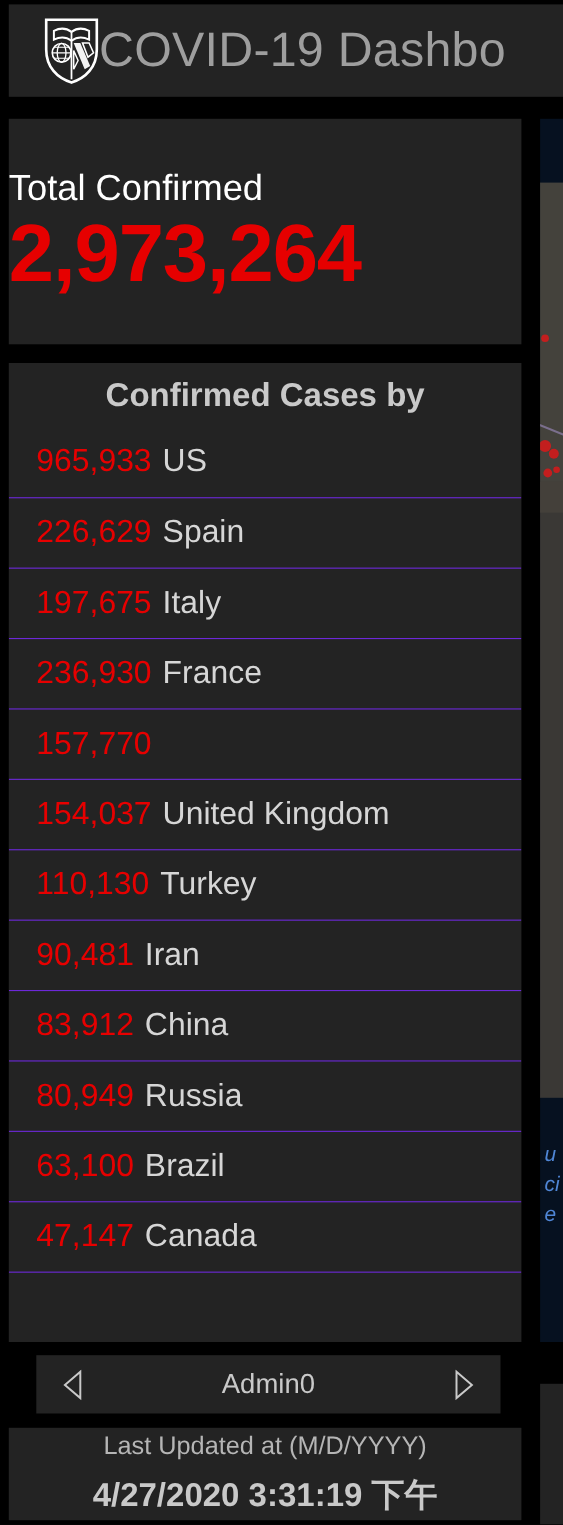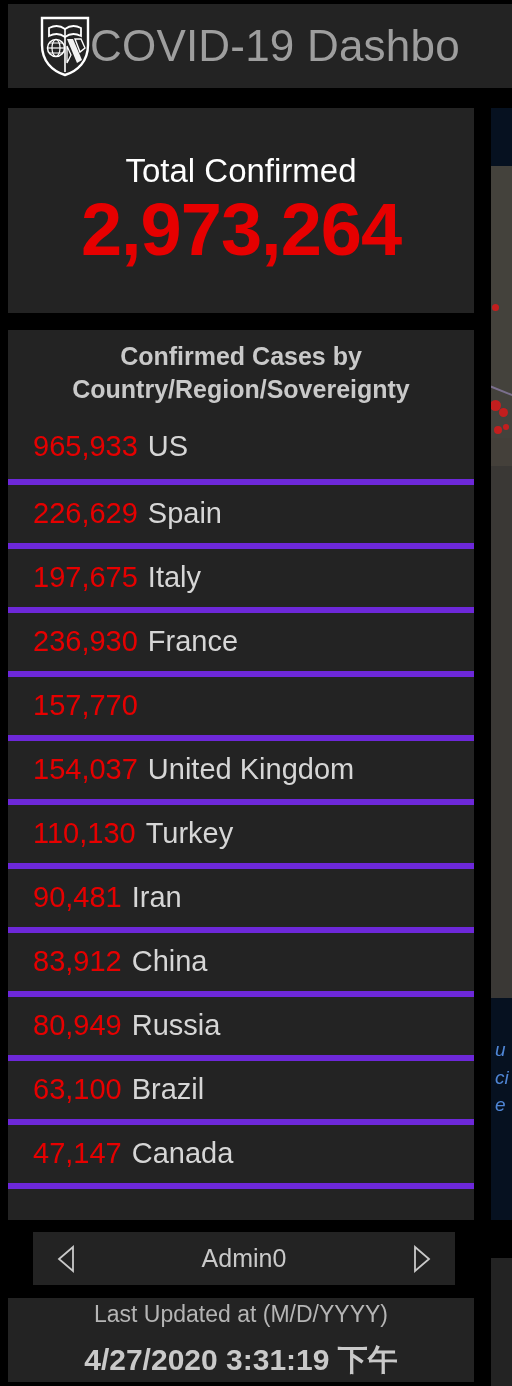--- a/index.html
+++ b/index.html
@@ -23,40 +23,40 @@
     font-size:44px;
     color:#9e9e9e;
     white-space:nowrap;
     letter-spacing:0.2px;
   }
 
   
   .total-panel {
     position:absolute; left:8px; top:108px; width:466px; height:205px;
     background:#232323;
-    display:flex; flex-direction:column; align-items:center; justify-content:center;
+    display:flex; flex-direction:column; justify-content:center;
   }
   .total-label { font-size:33px; color:#ffffff; line-height:1.1; }
   .total-value {
     font-size:74px; font-weight:bold; color:#e60000;
     line-height:1.05; margin-top:2px; letter-spacing:-1px;
   }
 
   
   .list-panel {
     position:absolute; left:8px; top:330px; width:466px; height:890px;
     background:#232323; overflow:hidden;
   }
   .list-header {
     text-align:center; color:#c9c9c9; font-weight:bold;
-    font-size:25px; line-height:1.33; padding:10px 6px 8px;
+    font-size:30px; line-height:1.33; padding:10px 6px 8px;
   }
   .row {
     height:64px; display:flex; align-items:center;
-    padding-left:25px; border-top:6px solid #6d28d9;
+    padding-left:25px; border-top:1px solid #6d28d9;
   }
   .row:first-of-type { border-top:none; }
   .row-count {
     color:#e60000; font-weight:normal; font-size:29px; white-space:nowrap;
   }
   .row-name {
     color:#d6d6d6; font-size:29px; margin-left:10px; white-space:nowrap;
   }
 
   
@@ -129,21 +129,20 @@
   </div>
 
   <div class="total-panel">
     <div class="total-label">Total Confirmed</div>
     <div class="total-value">2,973,264</div>
   </div>
 
   <div class="list-panel">
     <div class="list-header">
       <div>Confirmed Cases by</div>
-      <div>Country/Region/Sovereignty</div>
     </div>
     <div id="rows">
         <div class="row">
           <span class="row-count">965,933</span>
           <span class="row-name">US</span>
         </div>
         <div class="row">
           <span class="row-count">226,629</span>
           <span class="row-name">Spain</span>
         </div>

